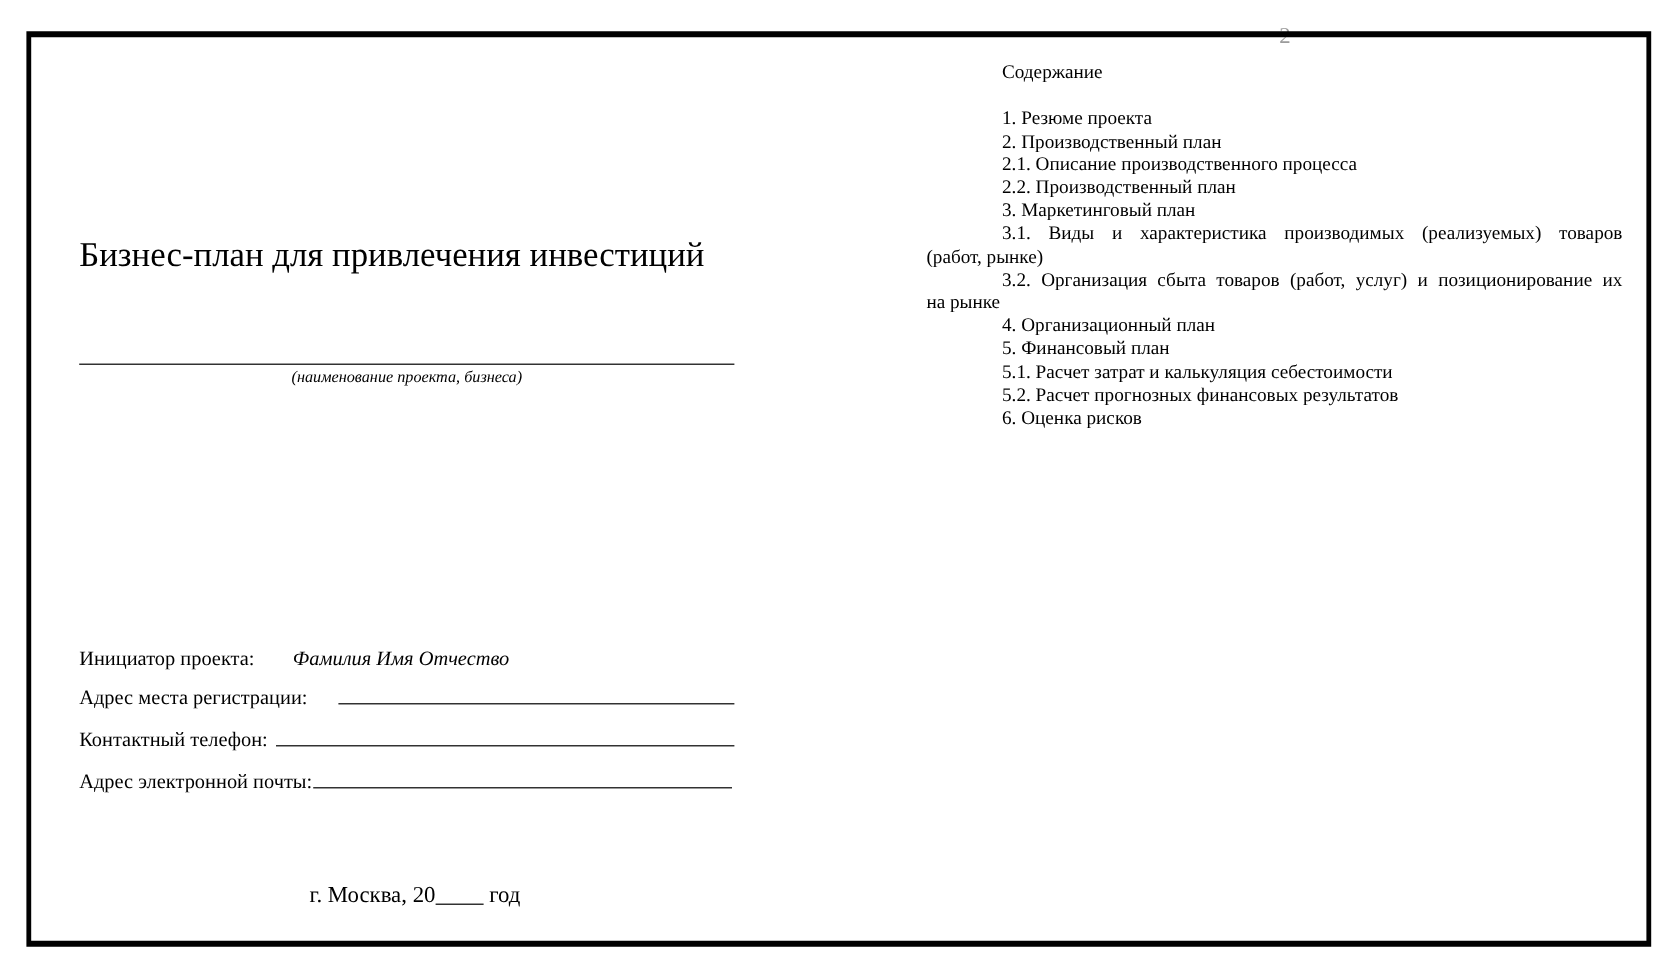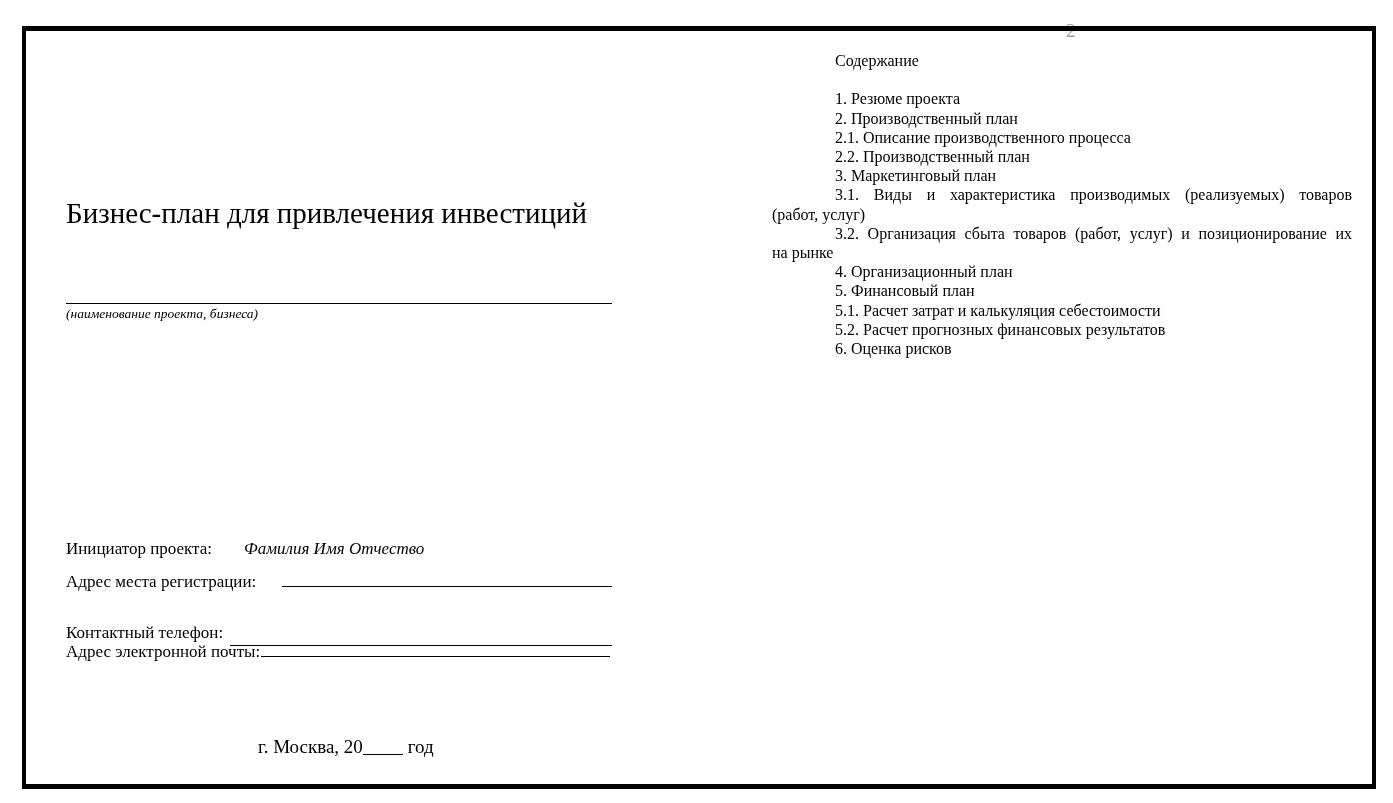--- a/index.html
+++ b/index.html
@@ -45,38 +45,38 @@
   .name-line {
     position: absolute;
     left: 66px; top: 303px;
     width: 546px; height: 0;
     border-top: 1.5px solid #000;
   }
   .name-caption {
     position: absolute;
     left: 66px; top: 306px;
     width: 546px;
-    text-align: left;
+    text-align: center;
     font-style: italic;
     font-size: 13.5px;
     line-height: 1.2;
   }
 
   .field-row {
     position: absolute;
     left: 66px;
     width: 546px;
     font-size: 17px;
     line-height: 22px;
     display: flex;
     align-items: baseline;
   }
   .row-initiator { top: 538px; gap: 20px; }
   .row-address   { top: 571px; gap: 20px; }
-  .row-phone     { top: 622px; align-items: flex-end; }
+  .row-phone     { top: 606px; }
   .row-email     { top: 641px; }
 
   .italic-value { font-style: italic; margin-left: 12px; }
 
   .fill-line {
     flex: 1;
     border-bottom: 1.5px solid #000;
     margin-bottom: -2px;
   }
   .row-address .fill-line { margin-left: 6px; }
@@ -162,21 +162,21 @@
 <div class="toc">
   <div class="toc-line ind">Содержание</div>
   <div class="toc-line"></div>
 
   <div class="toc-line ind">1. Резюме проекта</div>
   <div class="toc-line ind">2. Производственный план</div>
   <div class="toc-line ind">2.1. Описание производственного процесса</div>
   <div class="toc-line ind">2.2. Производственный план</div>
   <div class="toc-line ind">3. Маркетинговый план</div>
   <div class="toc-line ind stretch">3.1. Виды и характеристика производимых (реализуемых) товаров</div>
-  <div class="toc-line">(работ, услуг)</div>
+  <div class="toc-line">(работ, рынке)</div>
   <div class="toc-line ind stretch">3.2. Организация сбыта товаров (работ, услуг) и позиционирование их</div>
   <div class="toc-line">на рынке</div>
   <div class="toc-line ind">4. Организационный план</div>
   <div class="toc-line ind">5. Финансовый план</div>
   <div class="toc-line ind">5.1. Расчет затрат и калькуляция себестоимости</div>
   <div class="toc-line ind">5.2. Расчет прогнозных финансовых результатов</div>
   <div class="toc-line ind">6. Оценка рисков</div>
 </div>
 
 

